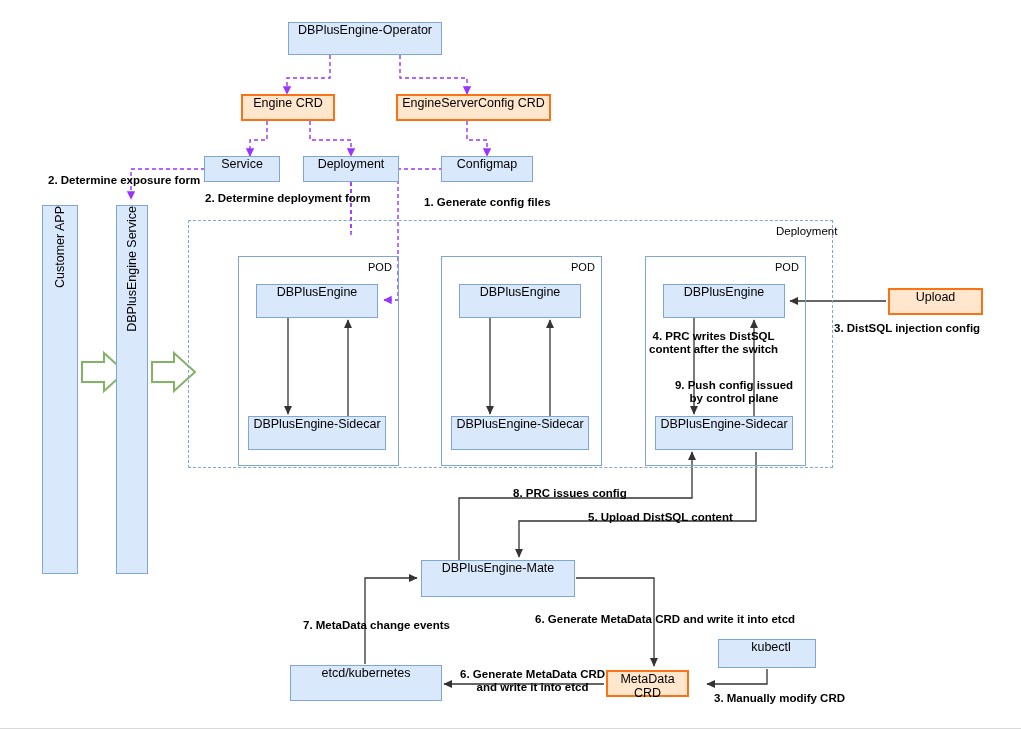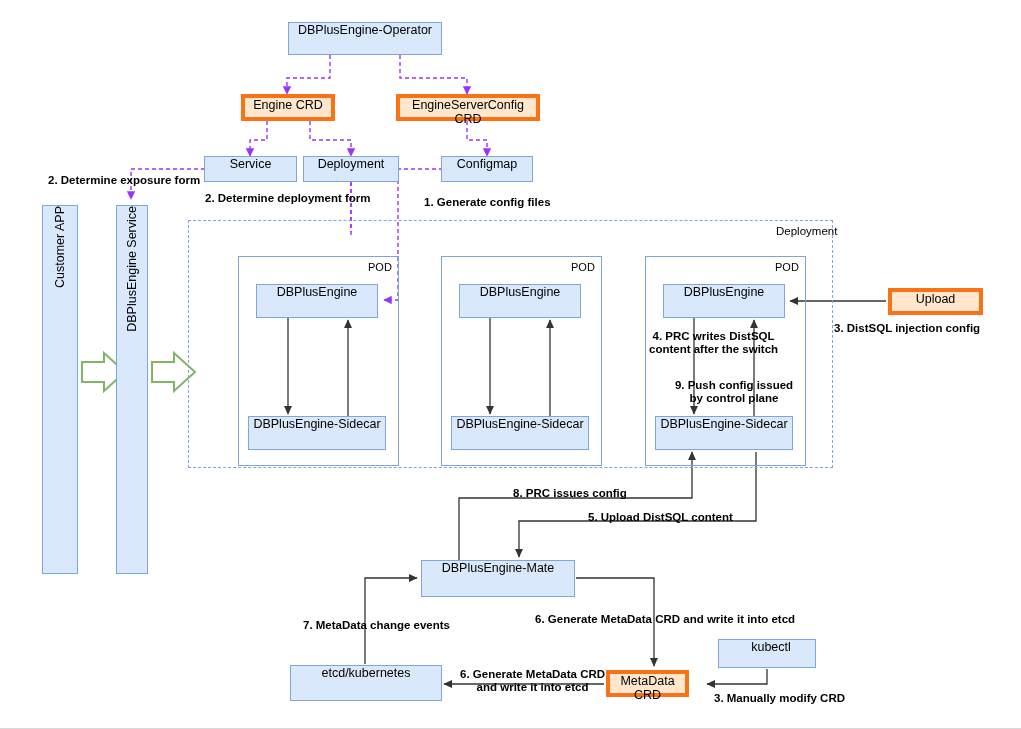--- a/index.html
+++ b/index.html
@@ -1,20 +1,20 @@
 <!DOCTYPE html>
 <html><head>
 <meta charset="utf-8">
 <style>
   html,body{margin:0;padding:0;background:#ffffff;}
   body{font-family:"Liberation Sans",sans-serif;}
   #canvas{position:relative;width:1021px;height:729px;background:#ffffff;overflow:hidden;}
   .box{position:absolute;box-sizing:border-box;display:flex;align-items:flex-start;justify-content:center;text-align:center;}
   .blue{background:#dae8fc;border:1px solid #7ea6d9;color:#000;}
-  .orange{background:#ffe6cc;border:4px solid #f97316;color:#000;}
+  .orange{background:#ffe6cc;border:2px solid #f97316;color:#000;}
   .plain{background:transparent;border:1px solid #7ea6d9;}
   .dashed-container{position:absolute;box-sizing:border-box;border:1px dashed #7ea6d9;background:transparent;}
   .lbl{position:absolute;font-size:11.5px;color:#000;white-space:nowrap;line-height:13px;}
   .lbl.bold{font-weight:bold;}
   .mono-ish{font-size:12.5px;}
   .vert{writing-mode:vertical-rl;transform:rotate(180deg);}
   svg.overlay{position:absolute;left:0;top:0;width:1021px;height:729px;pointer-events:none;}
   .podlabel{position:absolute;font-size:11px;color:#000;}
   .footer-line{position:absolute;left:0;bottom:0;width:1021px;height:1px;background:#d9d9d9;}
 </style>
@@ -86,25 +86,25 @@
   </svg>
 
   <div class="box blue mono-ish" style="left:288px;top:22px;width:154px;height:33px;">
     <span>DBPlusEngine-Operator</span>
   </div>
 
   <div class="box orange mono-ish" style="left:241px;top:94px;width:94px;height:27px;">
     <span>Engine CRD</span>
   </div>
 
-  <div class="box orange mono-ish" style="left:396px;top:94px;width:144px;height:27px;">
+  <div class="box orange mono-ish" style="left:396px;top:94px;width:155px;height:27px;">
     <span>EngineServerConfig CRD</span>
   </div>
 
-  <div class="box blue mono-ish" style="left:204px;top:156px;width:93px;height:26px;">
+  <div class="box blue mono-ish" style="left:204px;top:156px;width:76px;height:26px;">
     <span>Service</span>
   </div>
 
   <div class="box blue mono-ish" style="left:303px;top:156px;width:96px;height:26px;">
     <span>Deployment</span>
   </div>
 
   <div class="box blue mono-ish" style="left:441px;top:156px;width:92px;height:26px;">
     <span>Configmap</span>
   </div>

